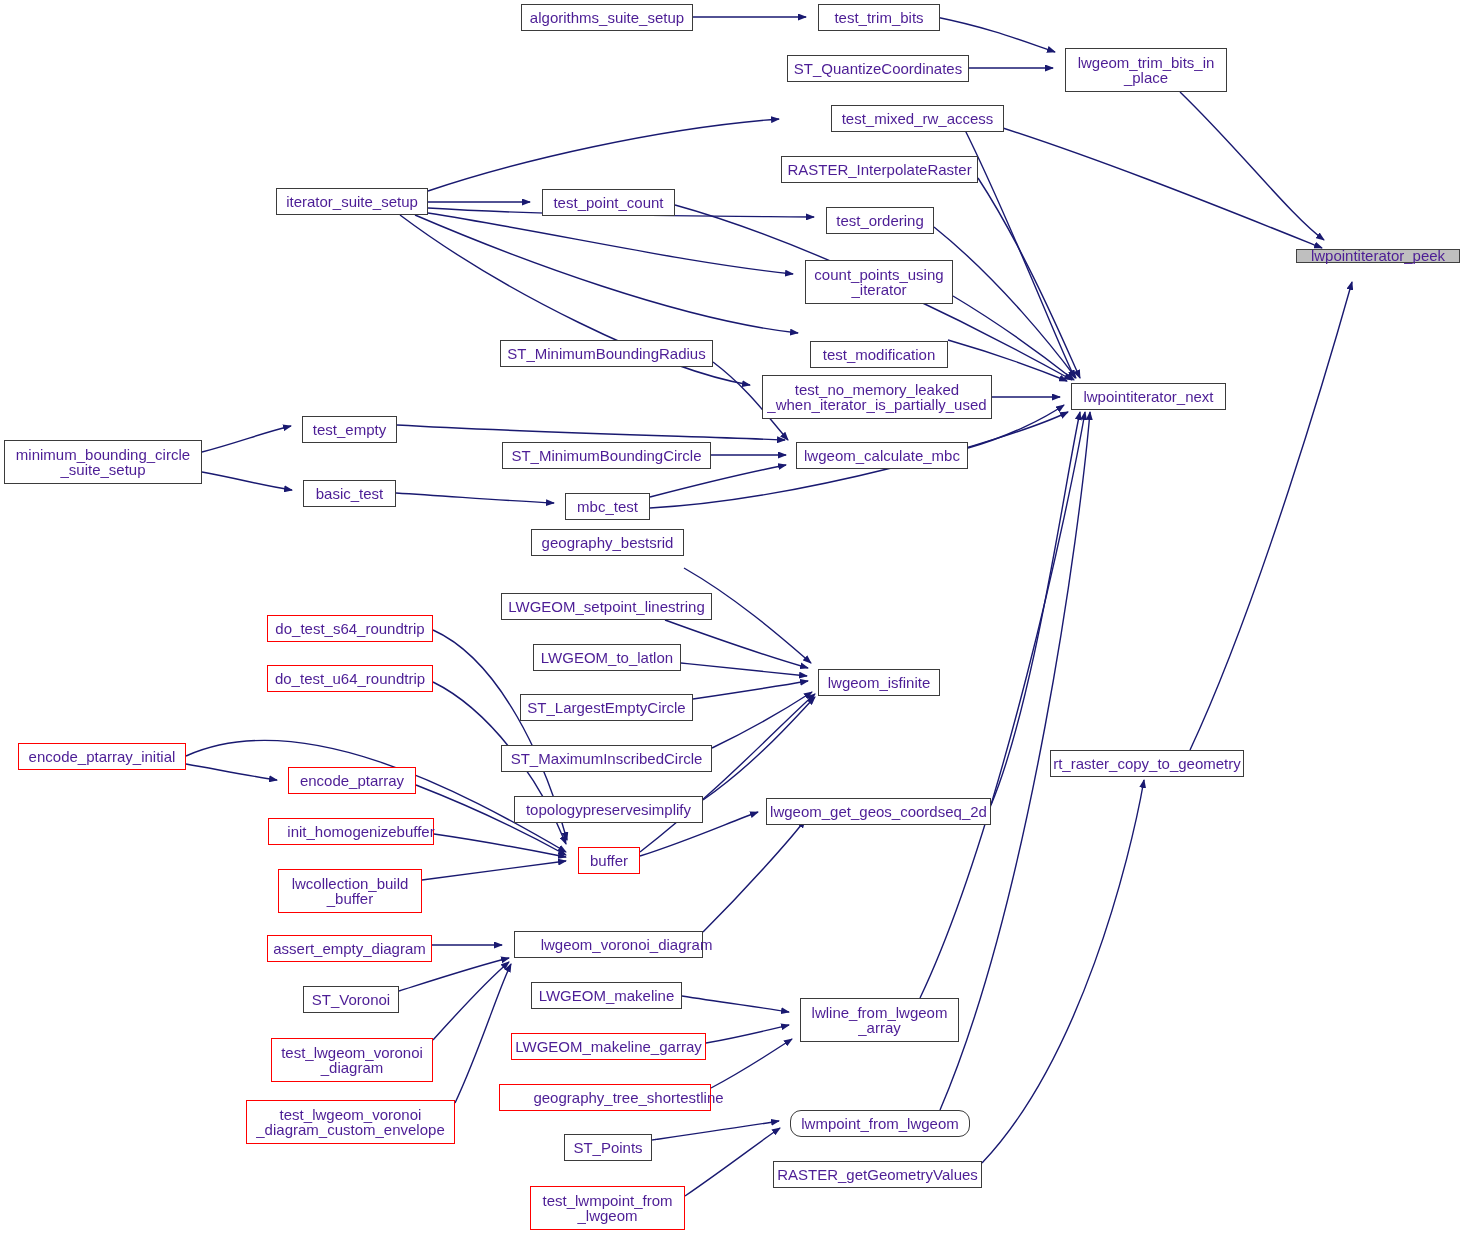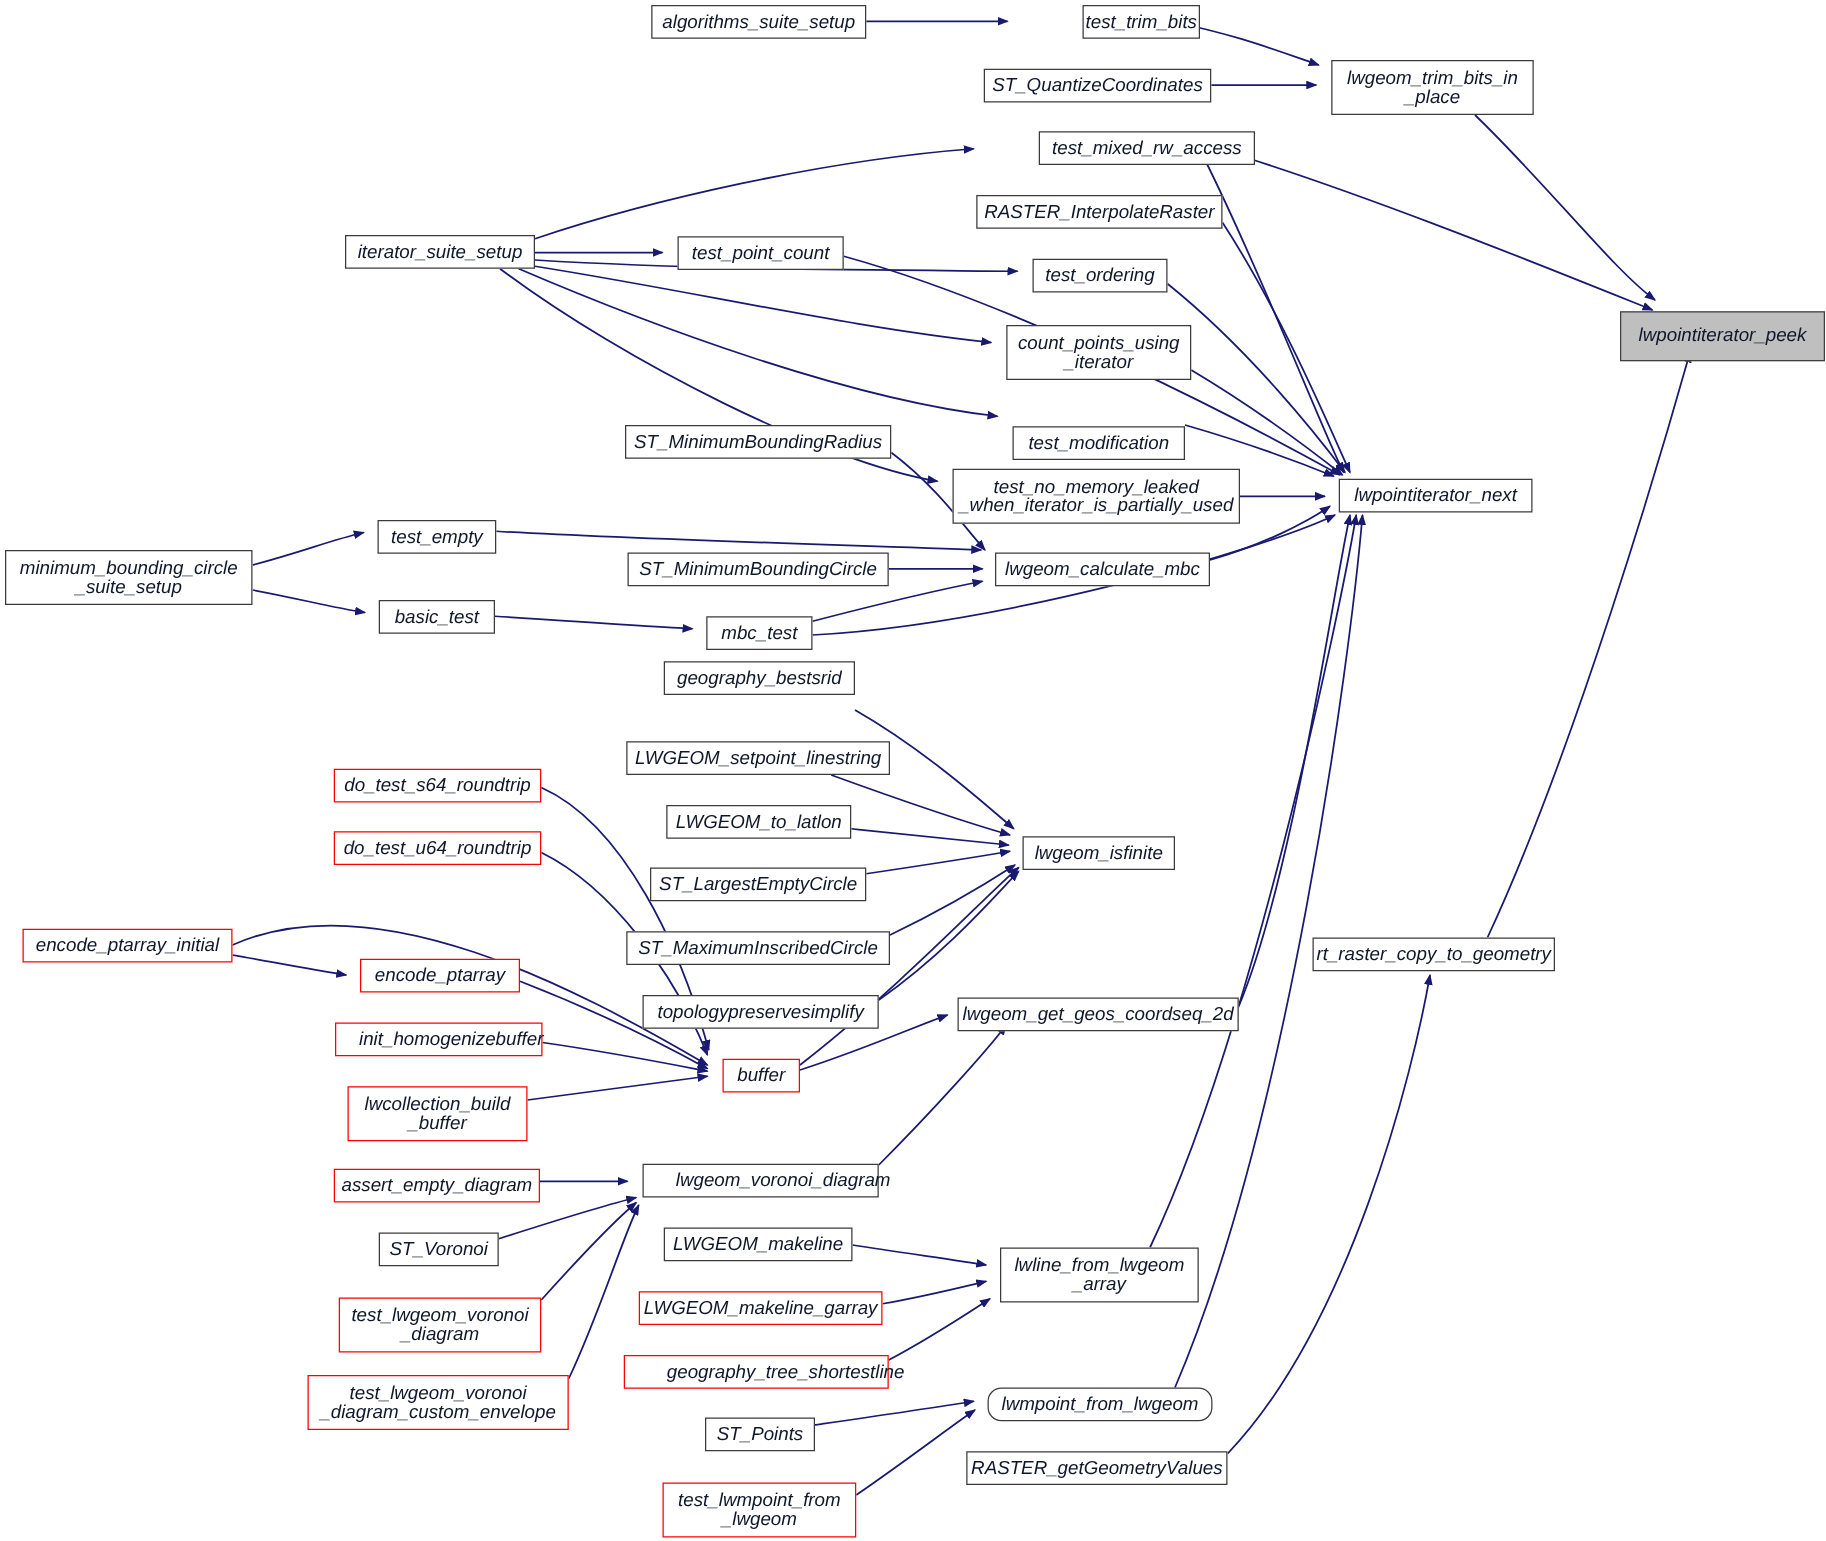--- a/index.html
+++ b/index.html
@@ -15,24 +15,23 @@
     position:absolute;
     box-sizing:border-box;
     border:1px solid #3b3b3b;
     background:#ffffff;
     display:flex;
     align-items:center;
     justify-content:center;
     text-align:center;
     font-size:15px;
     line-height:15.5px;
-    color:#0f172a;
+    color:#4c1d95;
     white-space:pre;
     z-index:5;
-    font-style:italic;
   }
   .node.red{border:1px solid #ff0000;}
   .node.hl{background:#bfbfbf;border:1px solid #404040;}
 </style>
 </head>
 <body>
 
 <div id="canvas">
   <svg id="edges" xmlns="http://www.w3.org/2000/svg">
     <defs>
@@ -95,30 +94,30 @@
         <path d="M920,998 C1000,830 1070,500 1085,412" marker-end="url(#ah)"></path>
         <path d="M940,1110 C1030,900 1080,530 1090,412" marker-end="url(#ah)"></path>
         <path d="M652,1140 C700,1133 755,1125 779,1121" marker-end="url(#ah)"></path>
         <path d="M685,1196 C730,1165 762,1140 780,1128" marker-end="url(#ah)"></path>
         <path d="M982,1163 C1080,1060 1130,860 1144,780" marker-end="url(#ah)"></path>
         <path d="M1190,750 C1260,600 1330,360 1352,282" marker-end="url(#ah)"></path>
       </g>
   </svg>
   <div id="node-layer">
       <div class="node" style="left: 521px; top: 4px; width: 172px; height: 27px;">algorithms_suite_setup</div>
-      <div class="node" style="left: 818px; top: 4px; width: 94px; height: 27px; margin-left: 48px;">test_trim_bits</div>
+      <div class="node" style="left: 818px; top: 4px; width: 122px; height: 27px;">test_trim_bits</div>
       <div class="node" style="left: 1065px; top: 48px; width: 162px; height: 44px;">lwgeom_trim_bits_in
 _place</div>
       <div class="node" style="left: 787px; top: 55px; width: 182px; height: 27px;">ST_QuantizeCoordinates</div>
       <div class="node" style="left: 791px; top: 105px; width: 173px; height: 27px; margin-left: 40px;">test_mixed_rw_access</div>
       <div class="node" style="left: 781px; top: 156px; width: 197px; height: 27px;">RASTER_InterpolateRaster</div>
       <div class="node" style="left: 276px; top: 188px; width: 152px; height: 27px;">iterator_suite_setup</div>
       <div class="node" style="left: 542px; top: 189px; width: 133px; height: 27px;">test_point_count</div>
       <div class="node" style="left: 826px; top: 207px; width: 108px; height: 27px;">test_ordering</div>
-      <div class="node hl" style="left: 1296px; top: 249px; width: 164px; height: 40px;">lwpointiterator_peek</div>
+      <div class="node hl" style="left: 1296px; top: 249px; width: 164px; height: 14px;">lwpointiterator_peek</div>
       <div class="node" style="left: 805px; top: 260px; width: 148px; height: 44px;">count_points_using
 _iterator</div>
       <div class="node" style="left: 810px; top: 325px; width: 138px; height: 27px; margin-top: 16px;">test_modification</div>
       <div class="node" style="left: 500px; top: 340px; width: 213px; height: 27px;">ST_MinimumBoundingRadius</div>
       <div class="node" style="left: 762px; top: 375px; width: 230px; height: 44px;">test_no_memory_leaked
 _when_iterator_is_partially_used</div>
       <div class="node" style="left: 1071px; top: 383px; width: 155px; height: 27px;">lwpointiterator_next</div>
       <div class="node" style="left: 302px; top: 416px; width: 95px; height: 27px;">test_empty</div>
       <div class="node" style="left: 4px; top: 440px; width: 198px; height: 44px;">minimum_bounding_circle
 _suite_setup</div>

